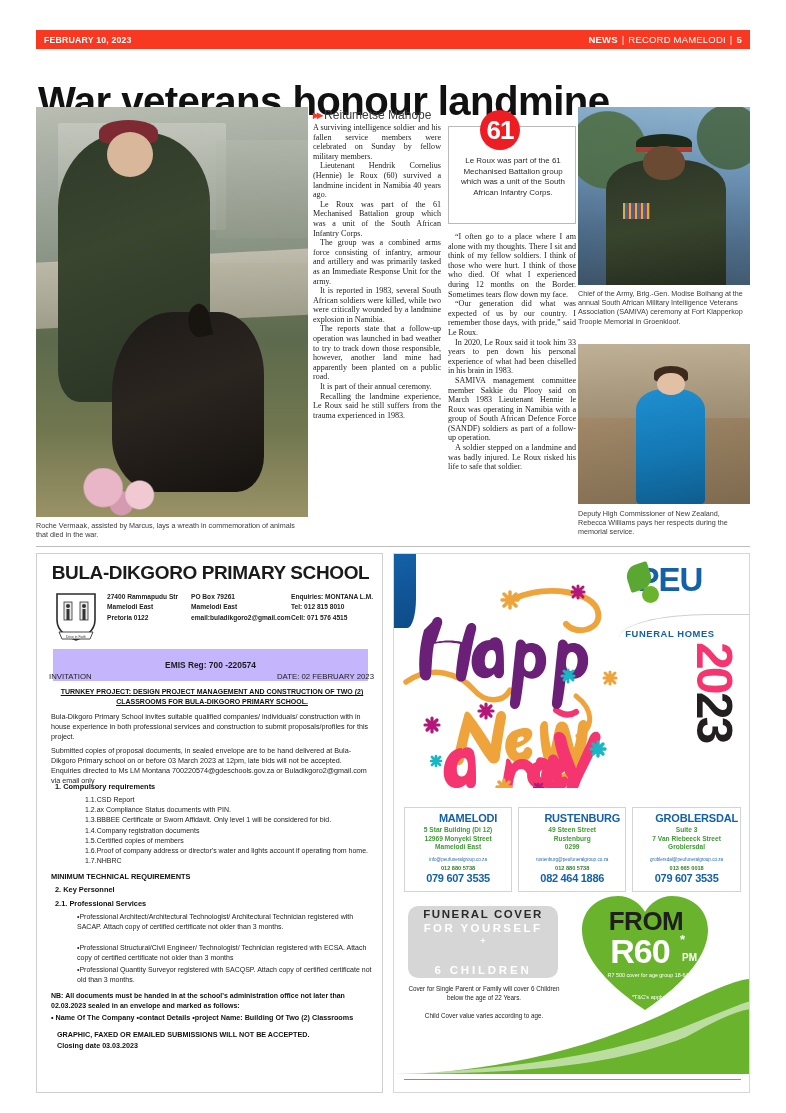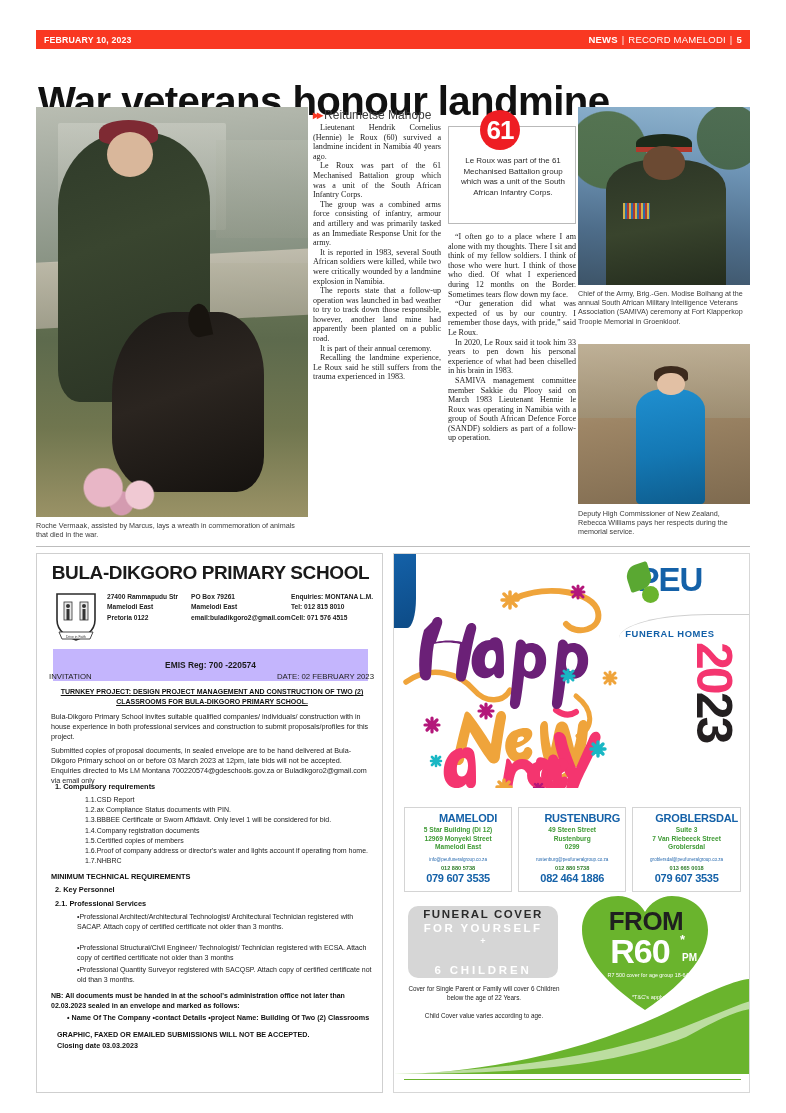--- a/index.html
+++ b/index.html
@@ -217,21 +217,21 @@
   .sch-h4 { position:absolute; left:18px; top:345px; font-size:7.4px; font-weight:bold; color:#111; }
   .sch-b {
     position:absolute; font-size:7px; line-height:9.8px; color:#222;
   }
   .sch-b1 { left:40px; top:358px; width:300px; }
   .sch-b2 { left:40px; top:389px; width:300px; }
   .sch-b3 { left:40px; top:411px; width:300px; }
   .sch-nb { position:absolute; left:14px; top:437px; width:324px;
      font-size:7px; line-height:9.8px; font-weight:bold; color:#111; }
   .sch-nbname { position:absolute; left:14px; top:459px; width:324px;
-     font-size:7.2px; line-height:10px; font-weight:bold; color:#111;margin-left:16px; }
+     font-size:7.2px; line-height:10px; font-weight:bold; color:#111; }
   .sch-graphic { position:absolute; left:20px; top:475px; width:320px;
      font-size:7.2px; line-height:11px; font-weight:bold; color:#111; }
 
   
   .ad-peu {
     position:absolute; left:393px; top:553px; width:357px; height:540px;
     border:1px solid #d7d7d7; background:#fff; overflow:hidden;
   }
   .peu-blue-corner {
     position:absolute; left:0; top:0; width:22px; height:74px;
@@ -352,39 +352,41 @@
     <div class="pm-dogear"></div>
     <div class="pm-flowers"></div>
   </div>
   <div class="caption cap-main">Roche Vermaak, assisted by Marcus, lays a wreath in commemoration of animals that died in the war.</div>
 
   <div class="byline">
     <span class="arrows">▸▸</span><span>Reitumetse Mahope</span>
   </div>
 
   <div class="col col1">
+    <p class="noind">A surviving intelligence soldier and his fallen service members were celebrated on Sunday by fellow military members.</p>
     <p>Lieutenant Hendrik Cornelius (Hennie) le Roux (60) survived a landmine incident in Namibia 40 years ago.</p>
     <p>Le Roux was part of the 61 Mechanised Battalion group which was a unit of the South African Infantry Corps.</p>
     <p>The group was a combined arms force consisting of infantry, armour and artillery and was primarily tasked as an Immediate Response Unit for the army.</p>
     <p>It is reported in 1983, several South African soldiers were killed, while two were critically wounded by a landmine explosion in Namibia.</p>
     <p>The reports state that a follow-up operation was launched in bad weather to try to track down those responsible, however, another land mine had apparently been planted on a public road.</p>
     <p>It is part of their annual ceremony.</p>
     <p>Recalling the landmine experience, Le Roux said he still suffers from the trauma experienced in 1983.</p>
   </div>
 
   <div class="pullbox">
     <div class="txt">Le Roux was part of the 61 Mechanised Battalion group which was a unit of the South African Infantry Corps.</div>
   </div>
   <div class="pullbadge">61</div>
 
   <div class="col col2">
     <p>“I often go to a place where I am alone with my thoughts. There I sit and think of my fellow soldiers. I think of those who were hurt. I think of those who died. Of what I experienced during 12 months on the Border. Sometimes tears flow down my face.</p>
     <p>“Our generation did what was expected of us by our country. I remember those days, with pride,” said Le Roux.</p>
     <p>In 2020, Le Roux said it took him 33 years to pen down his personal experience of what had been chiselled in his brain in 1983.</p>
     <p>SAMIVA management committee member Sakkie du Plooy said on March 1983 Lieutenant Hennie le Roux was operating in Namibia with a group of South African Defence Force (SANDF) soldiers as part of a follow-up operation.</p>
+    <p>A soldier stepped on a landmine and was badly injured. Le Roux risked his life to safe that soldier.</p>
   </div>
 
   <div class="photo-gen">
     <div class="pg-bg"></div>
     <div class="pg-tree"></div>
     <div class="pg-tree2"></div>
     <div class="pg-body"></div>
     <div class="pg-cap"></div>
     <div class="pg-capband"></div>
     <div class="pg-head"></div>

